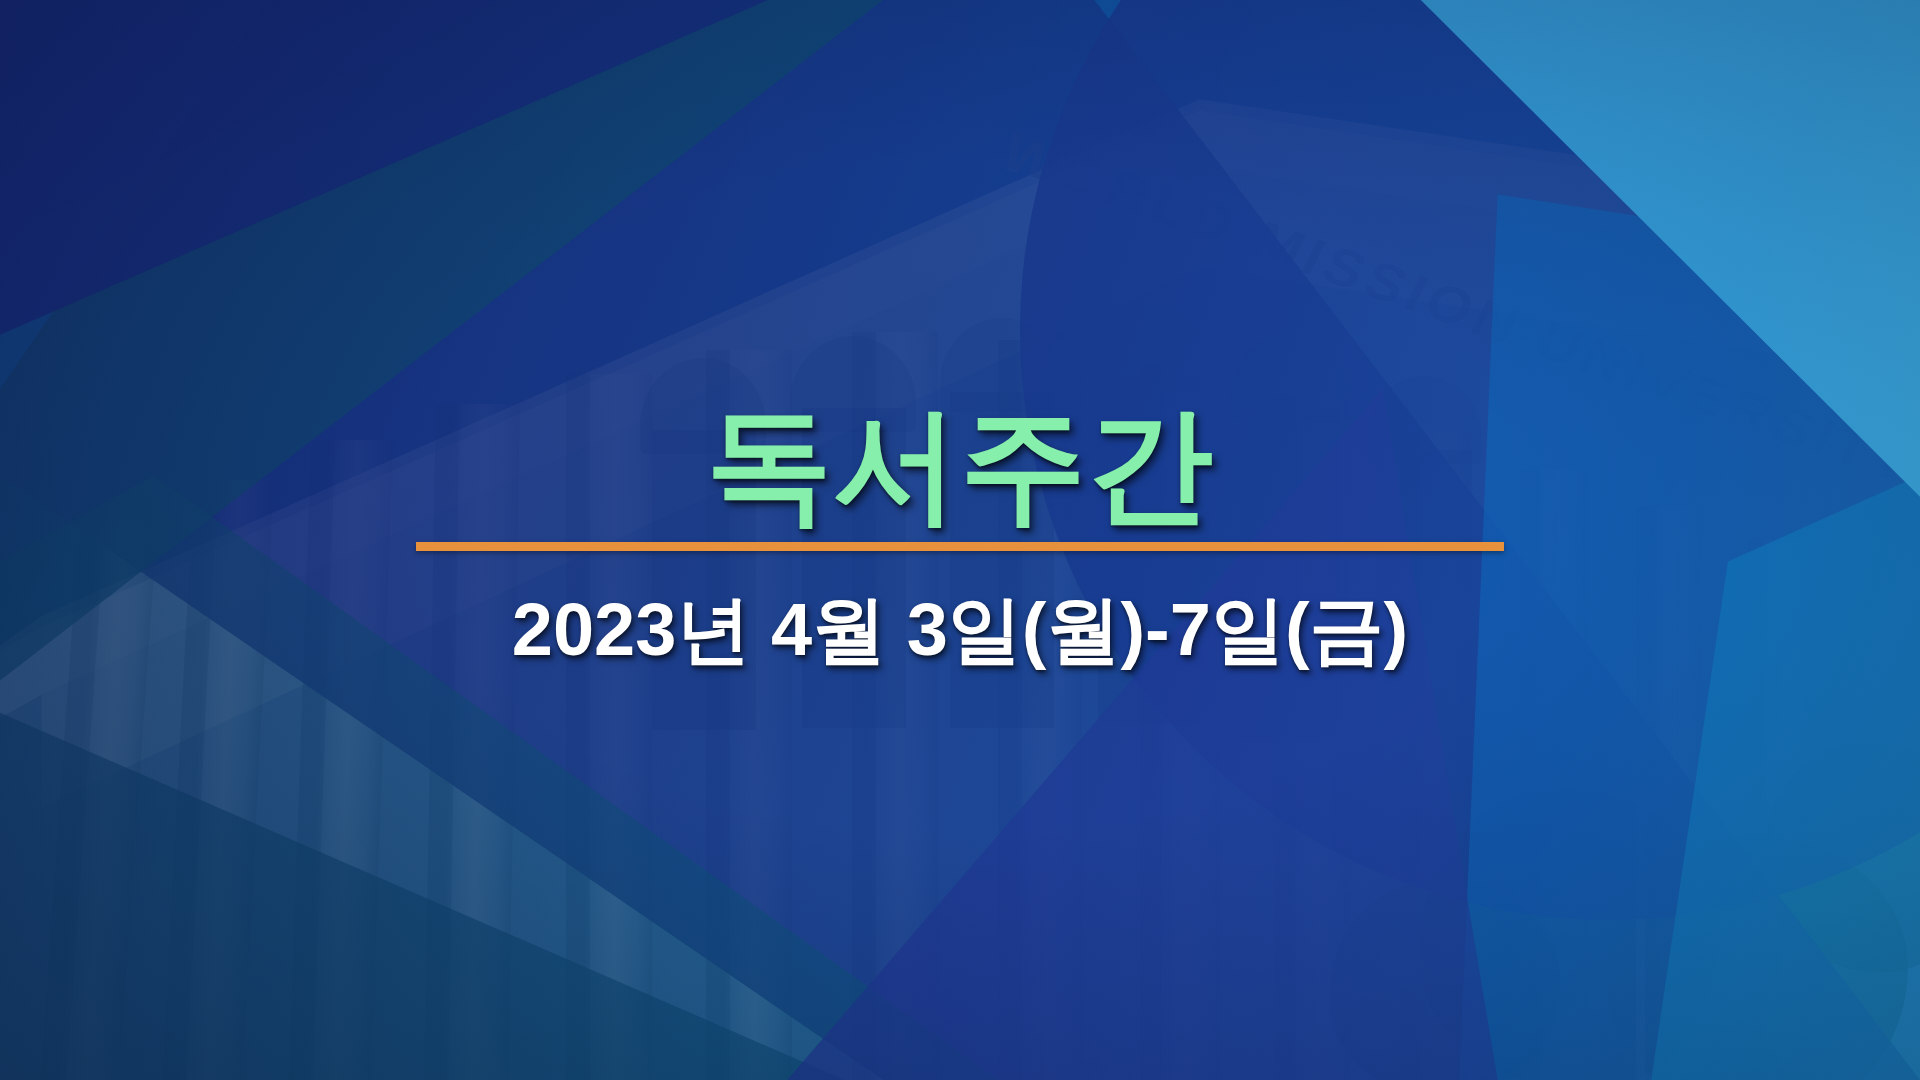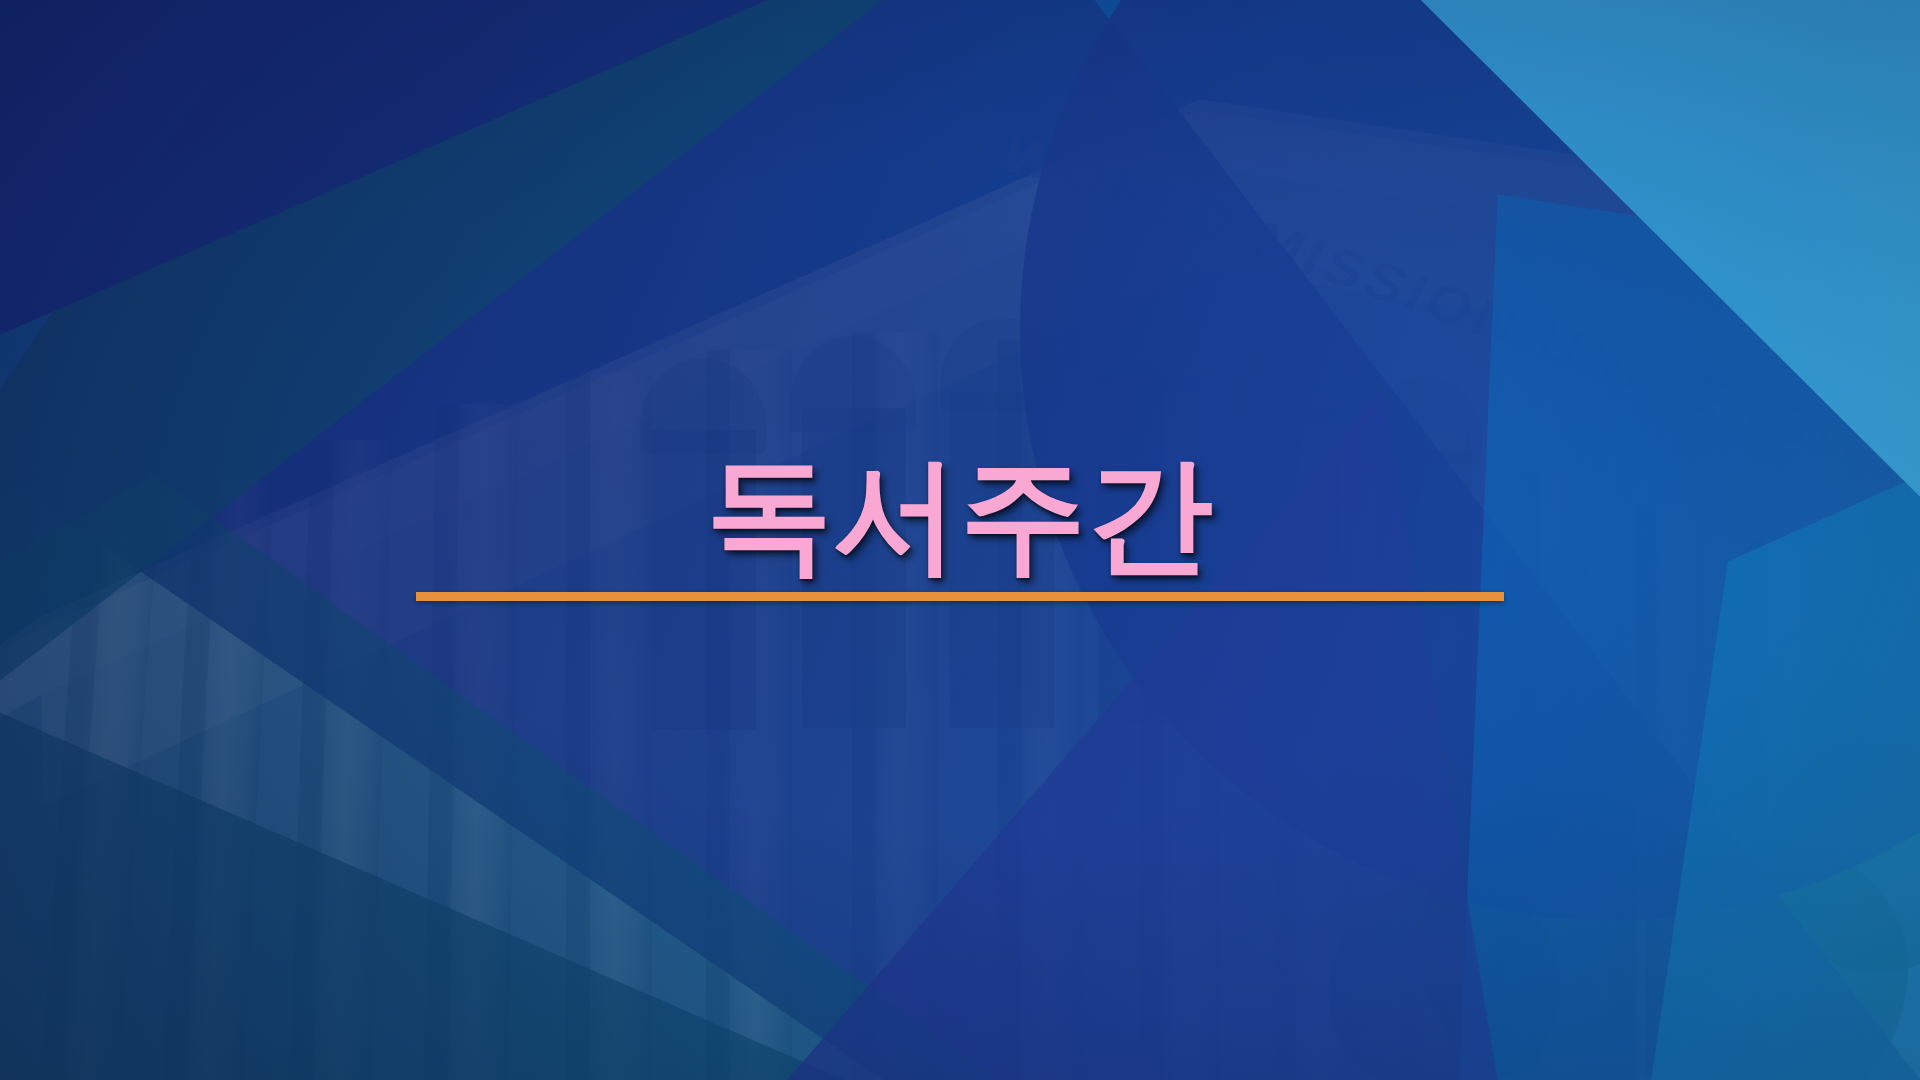--- a/index.html
+++ b/index.html
@@ -230,21 +230,21 @@
     inset: 0;
     display: flex;
     flex-direction: column;
     align-items: center;
     justify-content: center;
     z-index: 40;
   }
   .title {
     font-size: 126px;
     font-weight: 900;
-    color: #f9a8d4;
+    color: #86efac;
     letter-spacing: 1px;
     line-height: 1.05;
     margin: 0 0 10px 0;
     text-shadow:
        4px 5px 7px rgba(0,0,0,0.55),
        0 2px 3px rgba(0,0,0,0.45);
     white-space: nowrap;
   }
   .rule {
     width: 1088px;
@@ -343,15 +343,16 @@
   <div class="shape s-cyan-right"></div>
   <div class="shape s-indigo-bottom"></div>
   <div class="shape s-navy-tl"></div>
   <div class="shape s-cyan-corner"></div>
   <div class="shape s-wash"></div>
   <div class="shape s-vignette"></div>
 
   <div class="content">
     <h1 class="title">독서주간</h1>
     <div class="rule" style="background: rgb(232, 145, 60);"></div>
+    <div class="subtitle">2023년 4월 3일(월)-7일(금)</div>
   </div>
 
 </div>
 
 </body></html>

